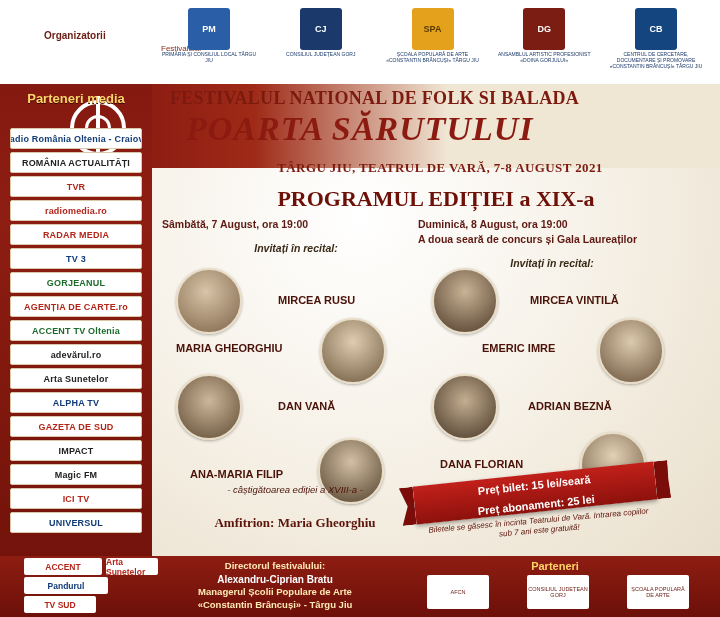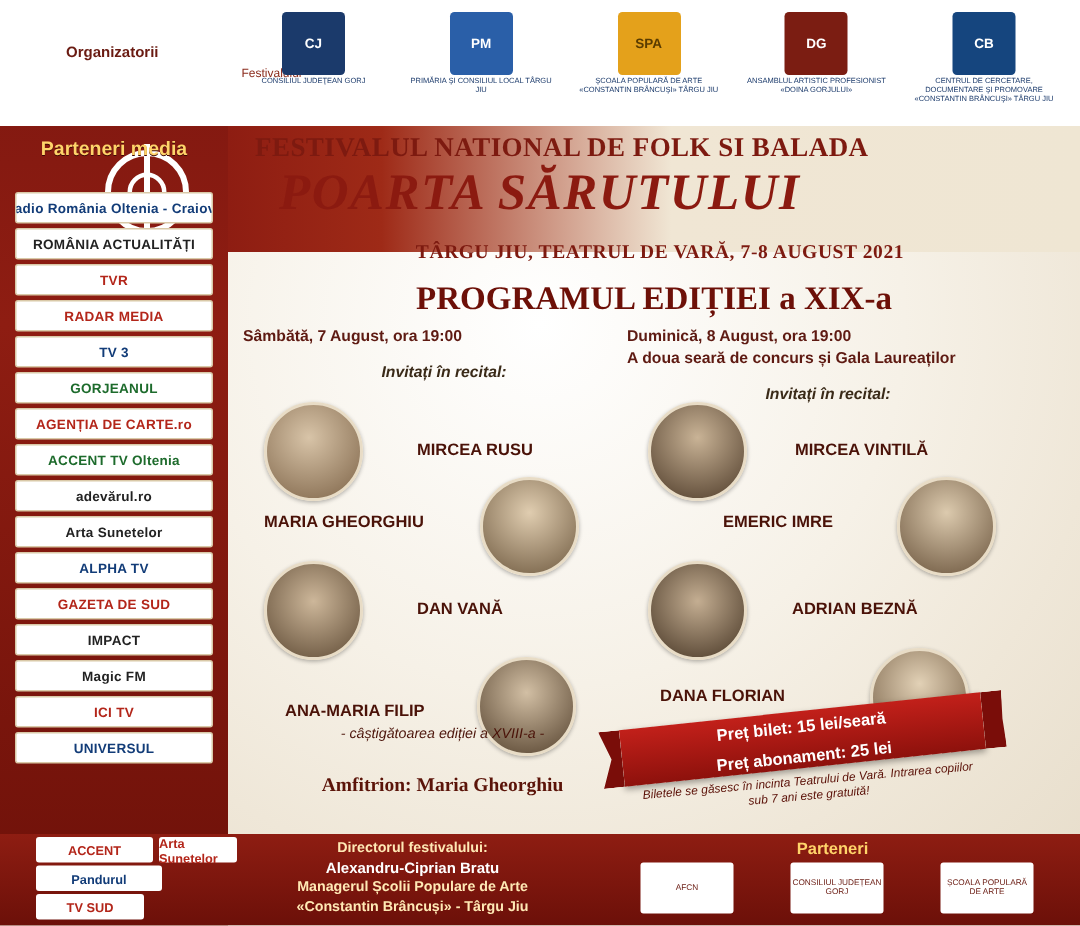--- a/index.html
+++ b/index.html
@@ -198,26 +198,26 @@
 <div class="poster">
 
   <div class="left-band"></div>
 
   <div class="top-bar"></div>
   <div class="org-label">Organizatorii</div>
   <div class="fest-label">Festivalului</div>
 
   <div class="logos">
     <div class="logo-item">
+      <div class="logo-badge" style="background:#2a5fa8">PM</div>
+      <div class="logo-cap">PRIMĂRIA ŞI CONSILIUL LOCAL TÂRGU JIU</div>
+    </div>
+    <div class="logo-item">
       <div class="logo-badge" style="background:#1b3a6b">CJ</div>
       <div class="logo-cap">CONSILIUL JUDEŢEAN GORJ</div>
-    </div>
-    <div class="logo-item">
-      <div class="logo-badge" style="background:#2a5fa8">PM</div>
-      <div class="logo-cap">PRIMĂRIA ŞI CONSILIUL LOCAL TÂRGU JIU</div>
     </div>
     <div class="logo-item">
       <div class="logo-badge" style="background:#e4a11b;color:#5a3c00">SPA</div>
       <div class="logo-cap">ŞCOALA POPULARĂ DE ARTE «CONSTANTIN BRÂNCUŞI» TÂRGU JIU</div>
     </div>
     <div class="logo-item">
       <div class="logo-badge" style="background:#7b1d12">DG</div>
       <div class="logo-cap">ANSAMBLUL ARTISTIC PROFESIONIST «DOINA GORJULUI»</div>
     </div>
     <div class="logo-item">
@@ -234,20 +234,21 @@
   </div>
   <div class="title-1">FESTIVALUL NATIONAL DE FOLK SI BALADA</div>
   <div class="title-2">POARTA SĂRUTULUI</div>
   <div class="subtitle">TÂRGU JIU, TEATRUL DE VARĂ, 7-8 AUGUST 2021</div>
 
   <div class="partners-media-title">Parteneri media</div>
   <div class="media-list">
     <div class="media-chip blue">Radio România Oltenia - Craiova</div>
     <div class="media-chip dark">ROMÂNIA ACTUALITĂȚI</div>
     <div class="media-chip">TVR</div>
+    <div class="media-chip">radiomedia.ro</div>
     <div class="media-chip">RADAR MEDIA</div>
     <div class="media-chip blue">TV 3</div>
     <div class="media-chip green">GORJEANUL</div>
     <div class="media-chip">AGENȚIA DE CARTE.ro</div>
     <div class="media-chip green">ACCENT TV Oltenia</div>
     <div class="media-chip dark">adevărul.ro</div>
     <div class="media-chip dark">Arta Sunetelor</div>
     <div class="media-chip blue">ALPHA TV</div>
     <div class="media-chip">GAZETA DE SUD</div>
     <div class="media-chip dark">IMPACT</div>

